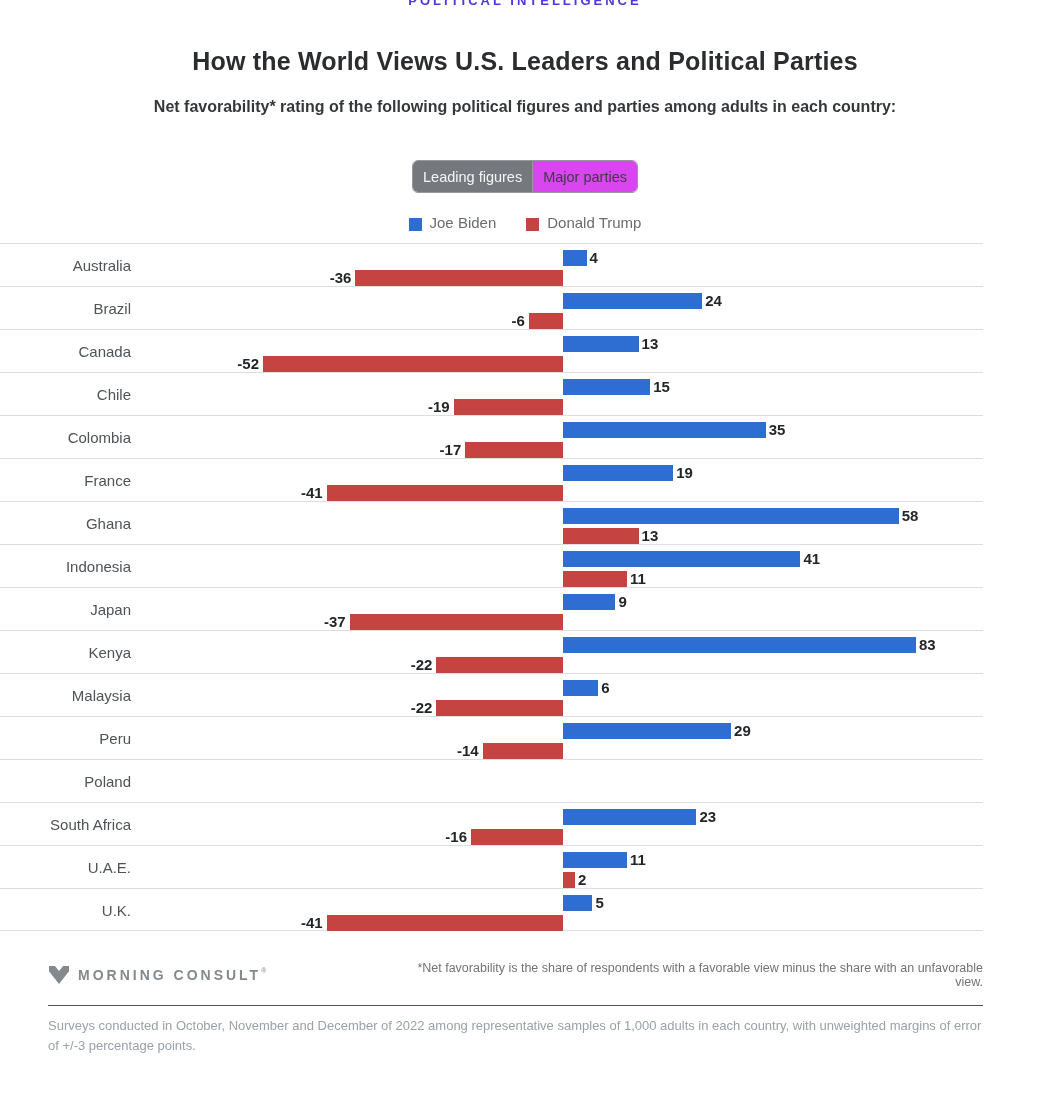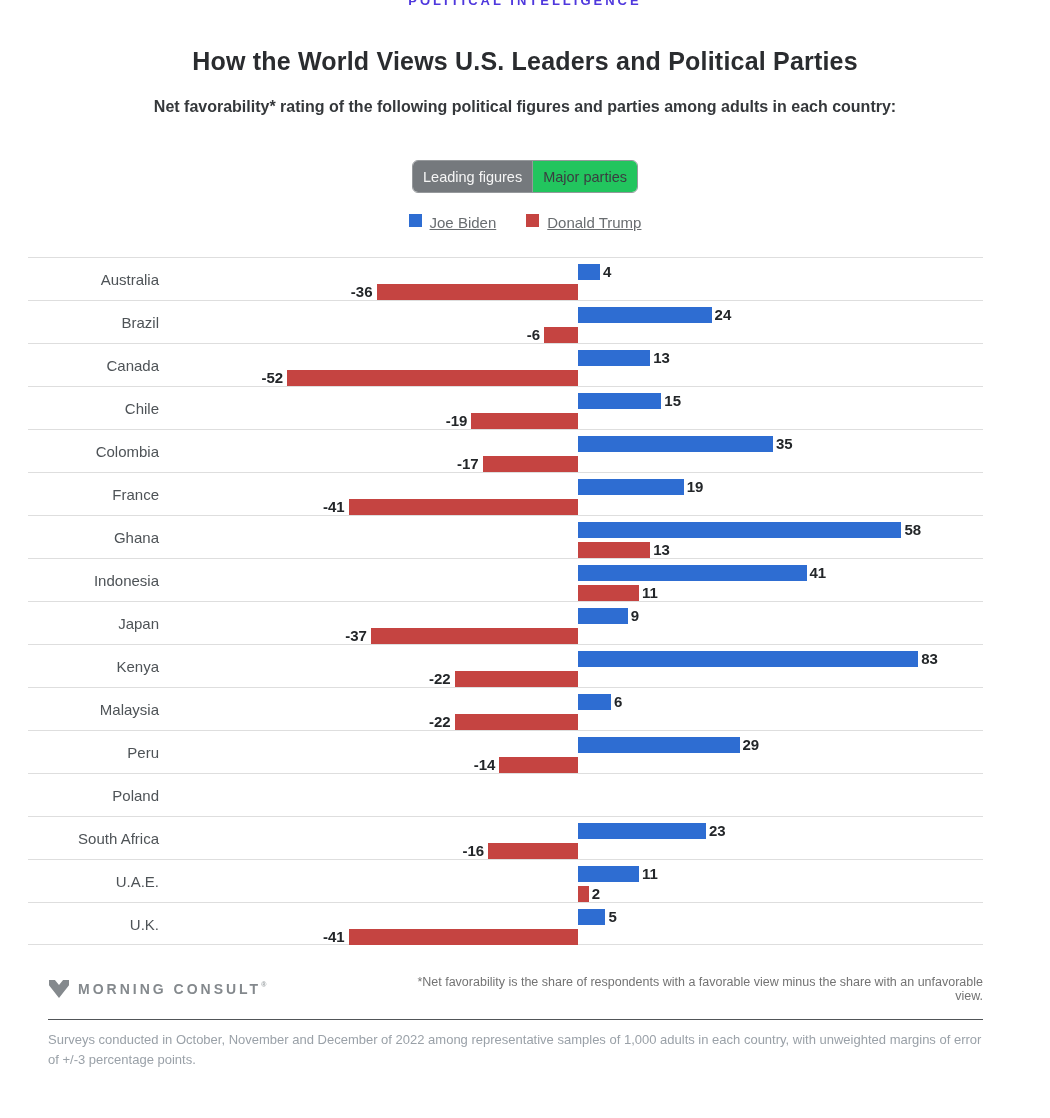--- a/index.html
+++ b/index.html
@@ -22,35 +22,35 @@
   .subtitle {
     margin-top:22px; text-align:center;
     font-size:16px; font-weight:700; color:#35383b;
   }
 
   .toggle {
     margin:44px auto 0; width:226px; height:33px; display:flex;
     border:1px solid #96999c; border-radius:6px; overflow:hidden; background:#fff;
   }
   .seg {
-    flex:1; border:none; background:#22c55e; cursor:pointer;
+    flex:1; border:none; background:#d946ef; cursor:pointer;
     font-family:"Liberation Sans", sans-serif; font-size:14.5px; color:#3a3d40;
     padding:0 10px; white-space:nowrap;
   }
   .seg.selected { background:#75797d; color:#f5f5f5; }
   .seg + .seg { border-left:1px solid #96999c; }
 
   .legend {
     margin-top:21px; display:flex; justify-content:center; gap:30px;
     font-size:15px; color:#696d70;
   }
-  .legend-item { display:flex; align-items:flex-start; gap:8px;text-decoration:underline; }
+  .legend-item { display:flex; align-items:flex-end; gap:8px; }
   .swatch { width:13px; height:13px; display:inline-block; }
 
-  .chart { margin:26px 67px 0 0;padding-left:28px; }
+  .chart { margin:12px 67px 0 0; }
   .row { display:flex; height:43px; border-top:1px solid #dedede; }
   .row:last-child { border-bottom:1px solid #dedede; }
   .country {
     width:148px; padding-right:17px; text-align:right;
     font-size:15px; color:#4e5357; line-height:43px; white-space:nowrap;
   }
   .plot { flex:1; position:relative; }
   .bar { position:absolute; height:16px; }
   .bar.b0 { top:6px; }
   .bar.b1 { top:26px; }

